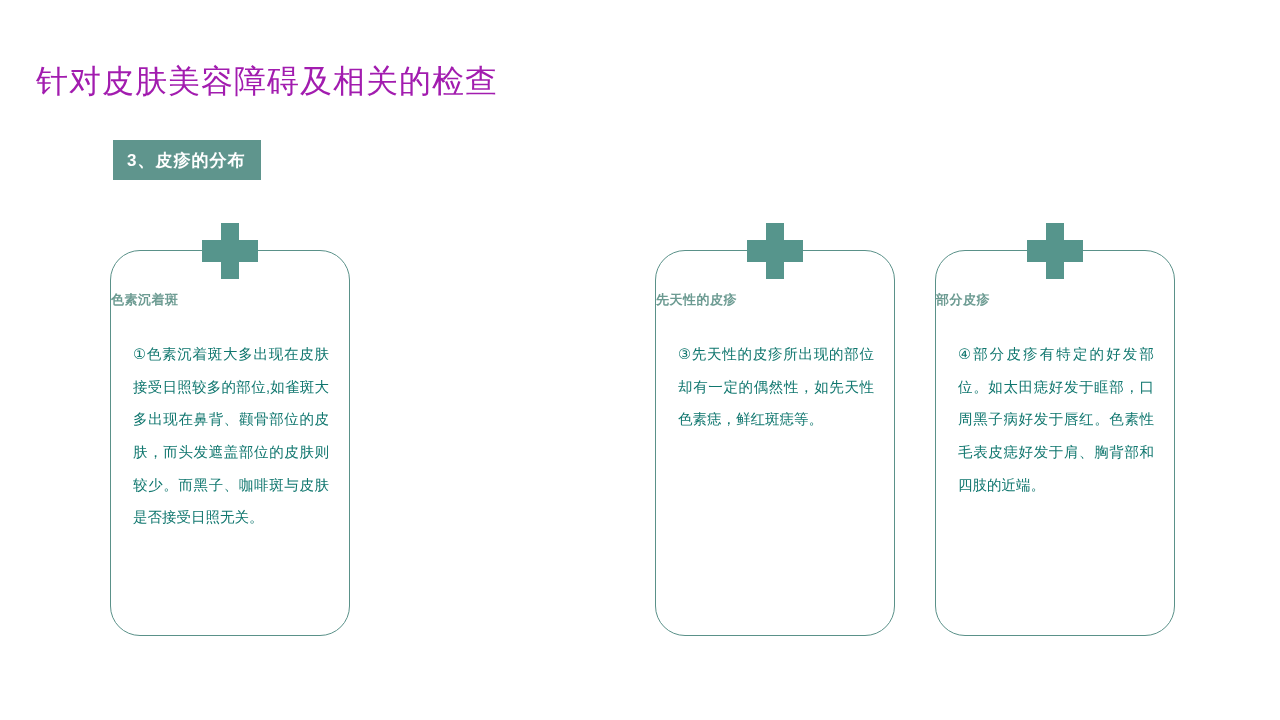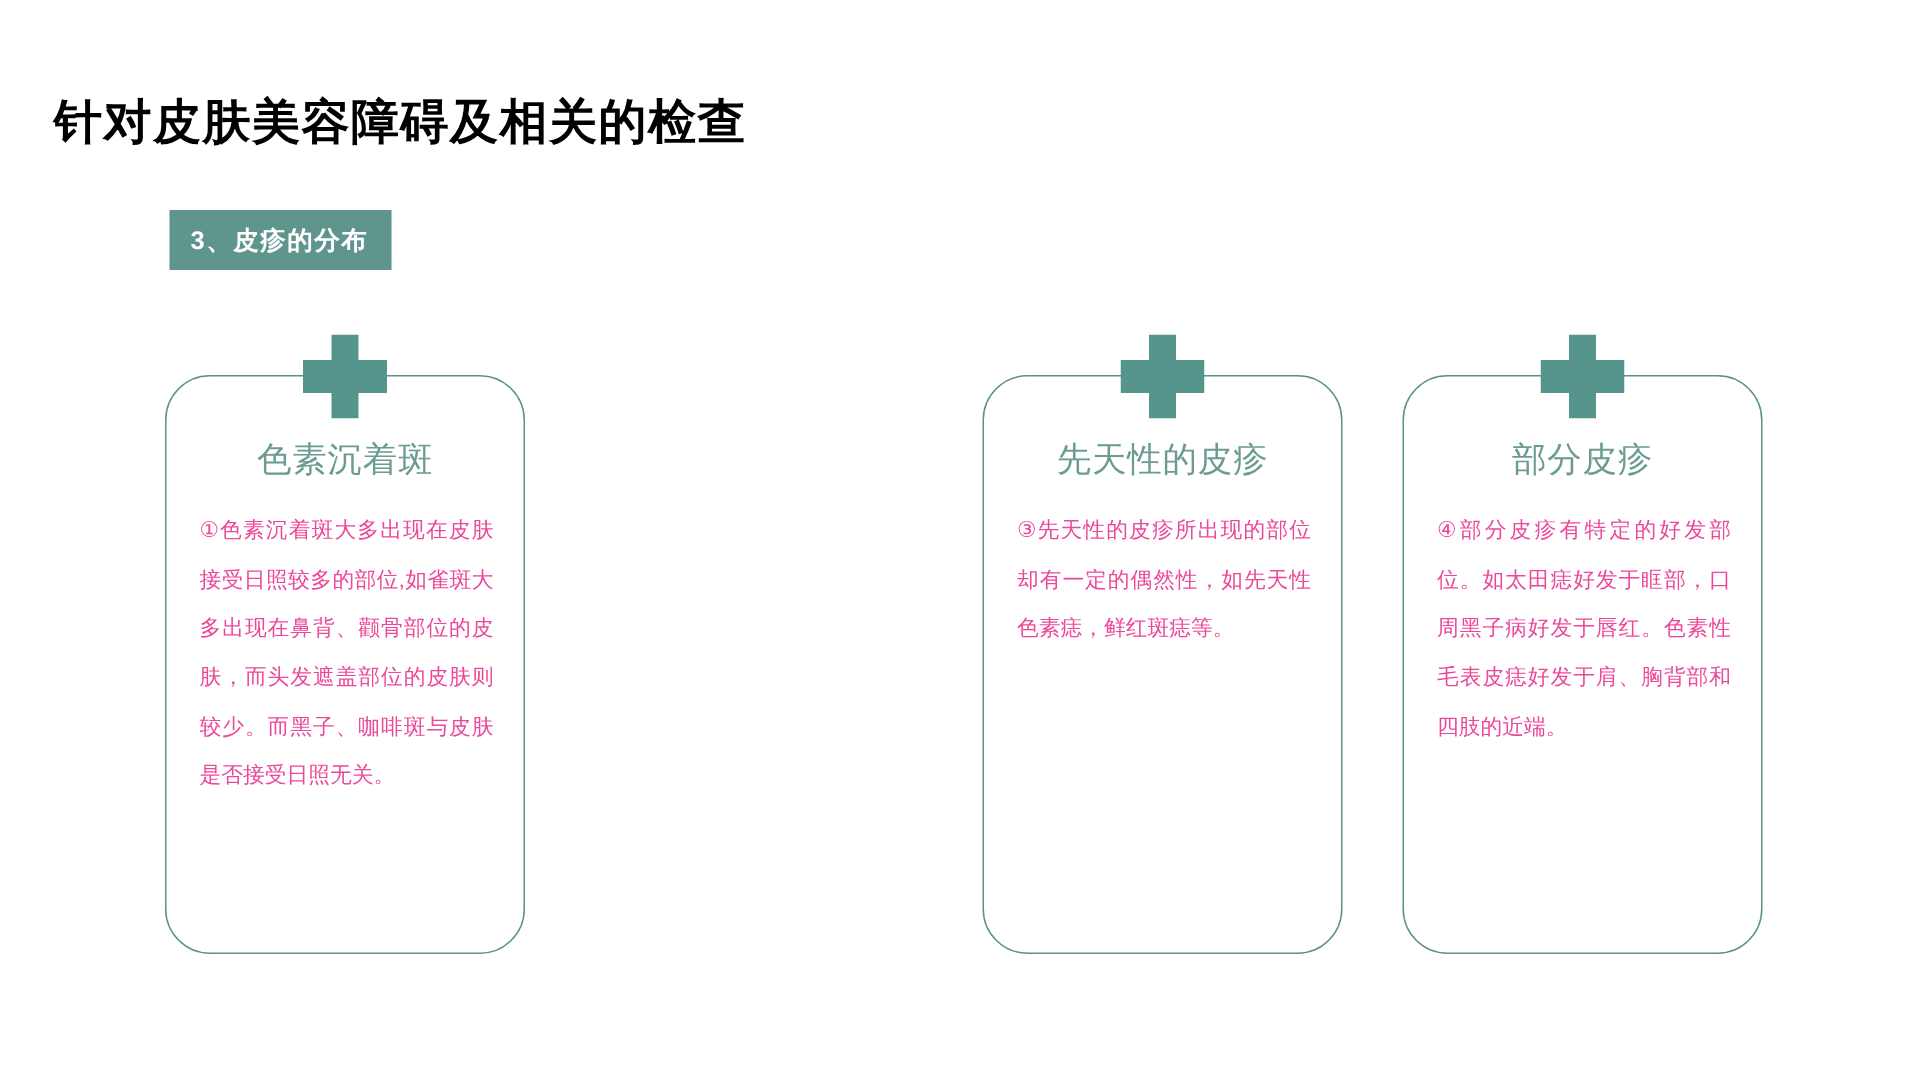--- a/index.html
+++ b/index.html
@@ -20,22 +20,22 @@
     inset: 0;
     background: #ffffff;
   }
 
   
   .page-title {
     position: absolute;
     left: 36px;
     top: 62px;
     font-size: 32px;
-    font-weight: bold;
-    color: #000000;
+    font-weight: normal;
+    color: #a21caf;
     letter-spacing: 1px;
     line-height: 1.2;
     white-space: nowrap;
   }
 
   
   .section-badge {
     position: absolute;
     left: 113px;
     top: 140px;
@@ -85,35 +85,35 @@
     margin-left: -28px;
     color: #56958c;
   }
   .cross svg { display: block; width: 56px; height: 56px; }
 
   .card-title {
     position: absolute;
     left: 0;
     right: 0;
     top: 40px;
-    text-align: center;
-    font-size: 23px;
-    font-weight: normal;
+    text-align: left;
+    font-size: 13px;
+    font-weight: bold;
     color: #6c9b92;
     letter-spacing: 0.5px;
   }
 
   .card-body {
     position: absolute;
     left: 22px;
     right: 20px;
     top: 87px;
     font-size: 14.5px;
     line-height: 2.25;
-    color: #ec4899;
+    color: #0f766e;
     text-align: justify;
     text-justify: inter-ideograph;
   }
 </style>
 </head>
 <body>
 
 <div class="slide">
 
   <div class="page-title">针对皮肤美容障碍及相关的检查</div>

